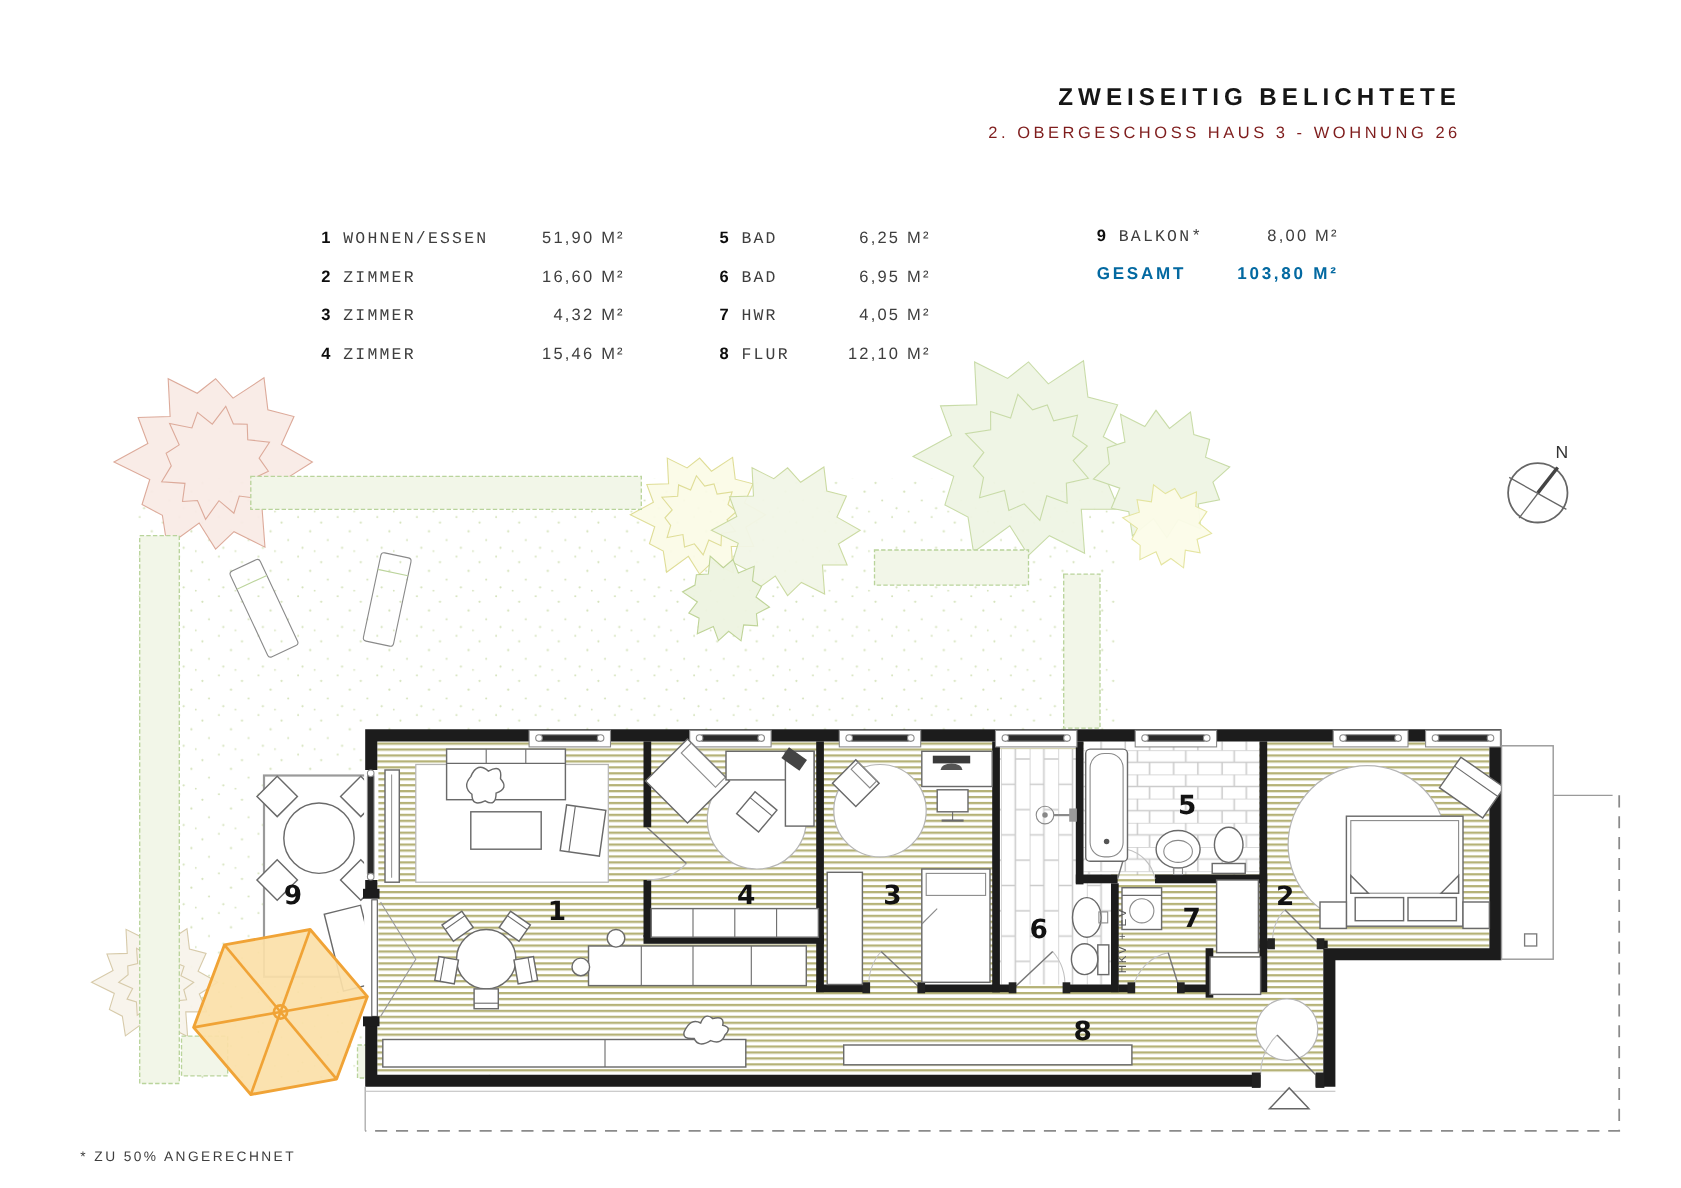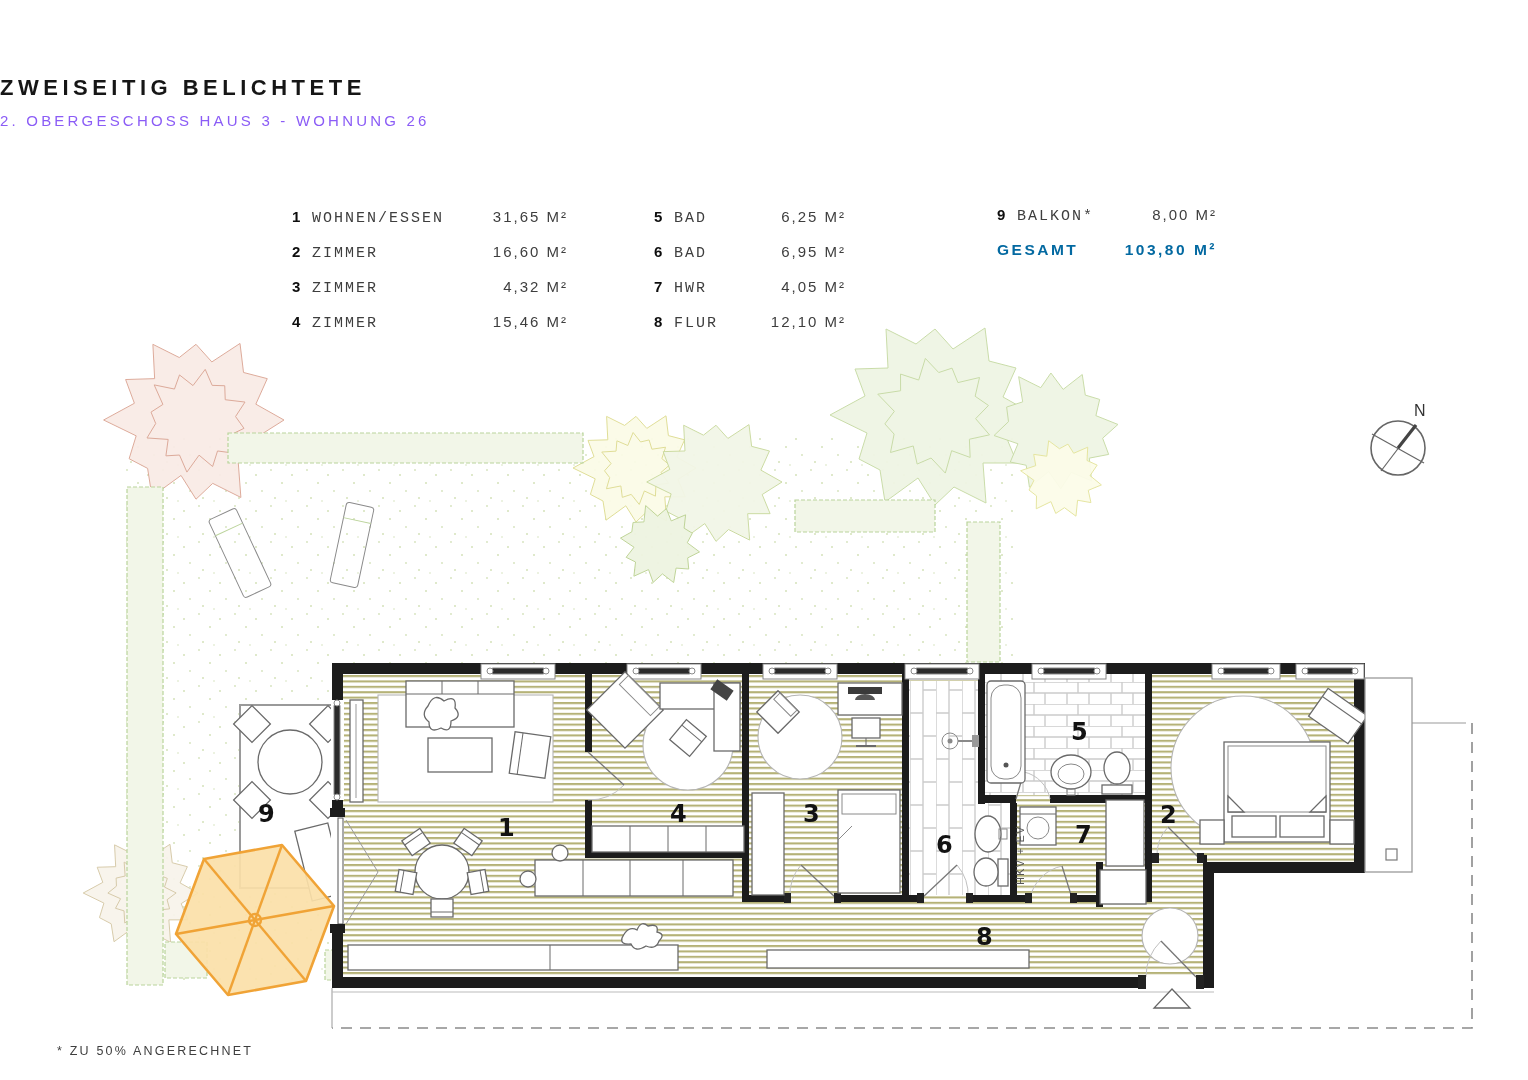--- a/index.html
+++ b/index.html
@@ -2,39 +2,39 @@
 <html><head>
 <meta charset="utf-8">
 <style>
   html,body{margin:0;padding:0;background:#fff;}
   body{width:1528px;height:1080px;position:relative;overflow:hidden;
        font-family:"Liberation Sans", sans-serif;color:#1a1a1a;}
   .stage{position:absolute;inset:0;width:1528px;height:1080px;}
   svg.plan{position:absolute;left:0;top:0;}
 
   
-  .header{position:absolute;left:0;top:72px;width:1328px;text-align:left;z-index:5;}
+  .header{position:absolute;left:0;top:72px;width:1328px;text-align:right;z-index:5;}
   .title-line{font-size:22px;font-weight:800;letter-spacing:4.5px;line-height:31px;color:#161616;}
-  .subtitle{margin-top:9px;font-size:15px;font-weight:400;letter-spacing:3.2px;color:#8b5cf6;}
+  .subtitle{margin-top:9px;font-size:15px;font-weight:400;letter-spacing:3.2px;color:#7f1d1d;}
 
   
   .legend-col{position:absolute;z-index:5;}
   .legend-row{display:flex;align-items:baseline;height:20px;margin-bottom:15px;
               font-size:15px;letter-spacing:2px;color:#3e3e3e;}
   .legend-num{font-weight:800;color:#0d0d0d;width:20px;flex:0 0 20px;}
   .legend-name{white-space:nowrap;font-family:Liberation Mono, monospace;}
   .legend-area{margin-left:auto;text-align:right;white-space:nowrap;}
   #legend-col-1{left:292px;top:208px;width:276px;}
   #legend-col-2{left:654px;top:208px;width:192px;}
   #legend-col-3{left:997px;top:206px;width:220px;}
   .gesamt-row{display:flex;align-items:baseline;margin-top:8px;font-size:15.5px;
               letter-spacing:2.5px;font-weight:800;color:#0369a1;}
   .gesamt-row .legend-area{margin-left:auto;}
 
-  .footnote{position:absolute;left:57px;top:1044px;font-size:12.5px;letter-spacing:2.2px;
+  .footnote{position:absolute;left:73px;top:1044px;font-size:12.5px;letter-spacing:2.2px;
             color:#3e3e3e;z-index:5;}
 
   
   .hedge{fill:#f2f6e8;stroke:#b9d49b;stroke-width:1.2;stroke-dasharray:4 2;}
   .furn{fill:#ffffff;stroke:#6a6a6a;stroke-width:1.3;}
   .furnthin{fill:none;stroke:#8a8a8a;stroke-width:1;}
   .rug{fill:#ffffff;stroke:#b5b5b5;stroke-width:1.1;}
   .wall{fill:#1c1c1c;}
   .jamb{fill:#222;}
   .doorleaf{stroke:#777;stroke-width:1.3;fill:none;}
@@ -50,21 +50,21 @@
 
   <div class="header">
     <div class="title-line">ZWEISEITIG BELICHTETE</div>
     <div class="subtitle">2. OBERGESCHOSS HAUS 3 - WOHNUNG 26</div>
   </div>
 
   <div class="legend-col" id="legend-col-1">
     <div class="legend-row">
       <span class="legend-num">1</span>
       <span class="legend-name">WOHNEN/ESSEN</span>
-      <span class="legend-area">31,65 M²</span>
+      <span class="legend-area">51,90 M²</span>
     </div>
     <div class="legend-row">
       <span class="legend-num">2</span>
       <span class="legend-name">ZIMMER</span>
       <span class="legend-area">16,60 M²</span>
     </div>
     <div class="legend-row">
       <span class="legend-num">3</span>
       <span class="legend-name">ZIMMER</span>
       <span class="legend-area">4,32 M²</span>

